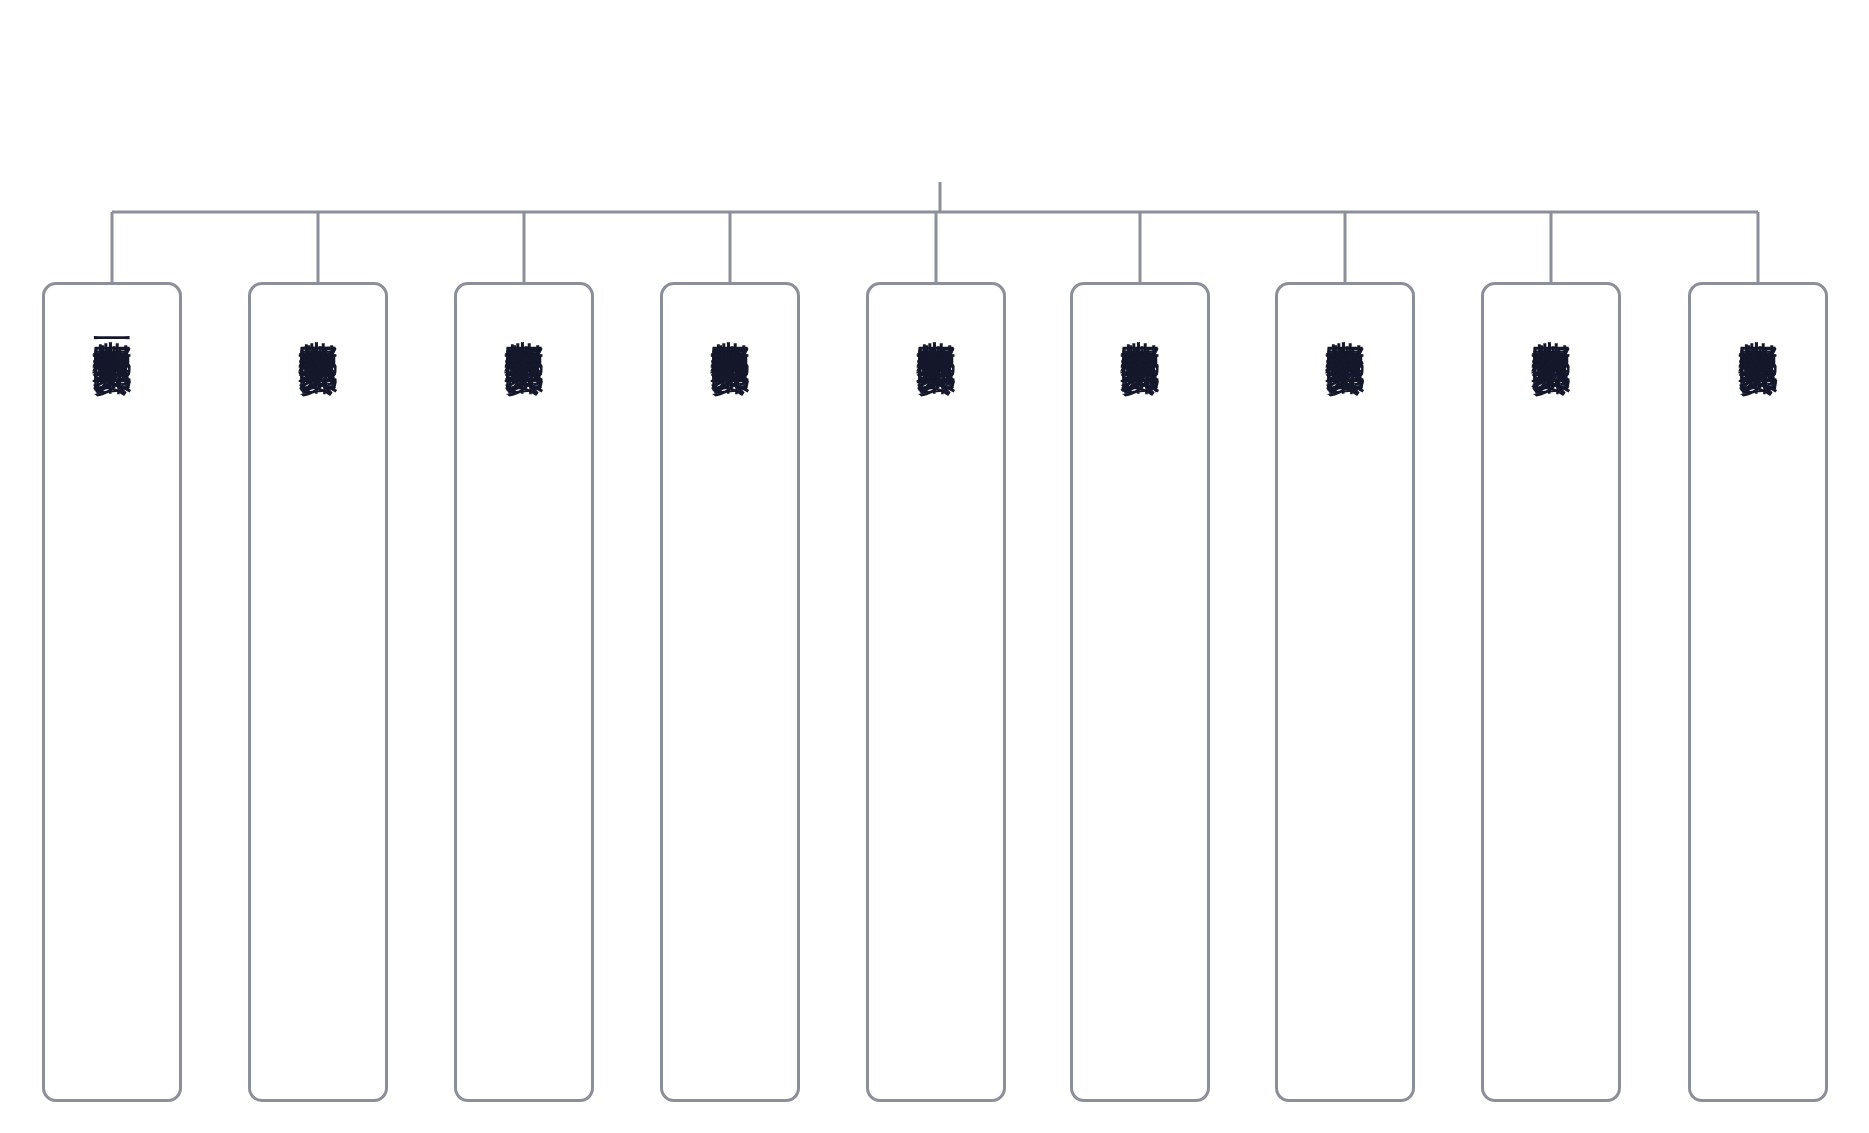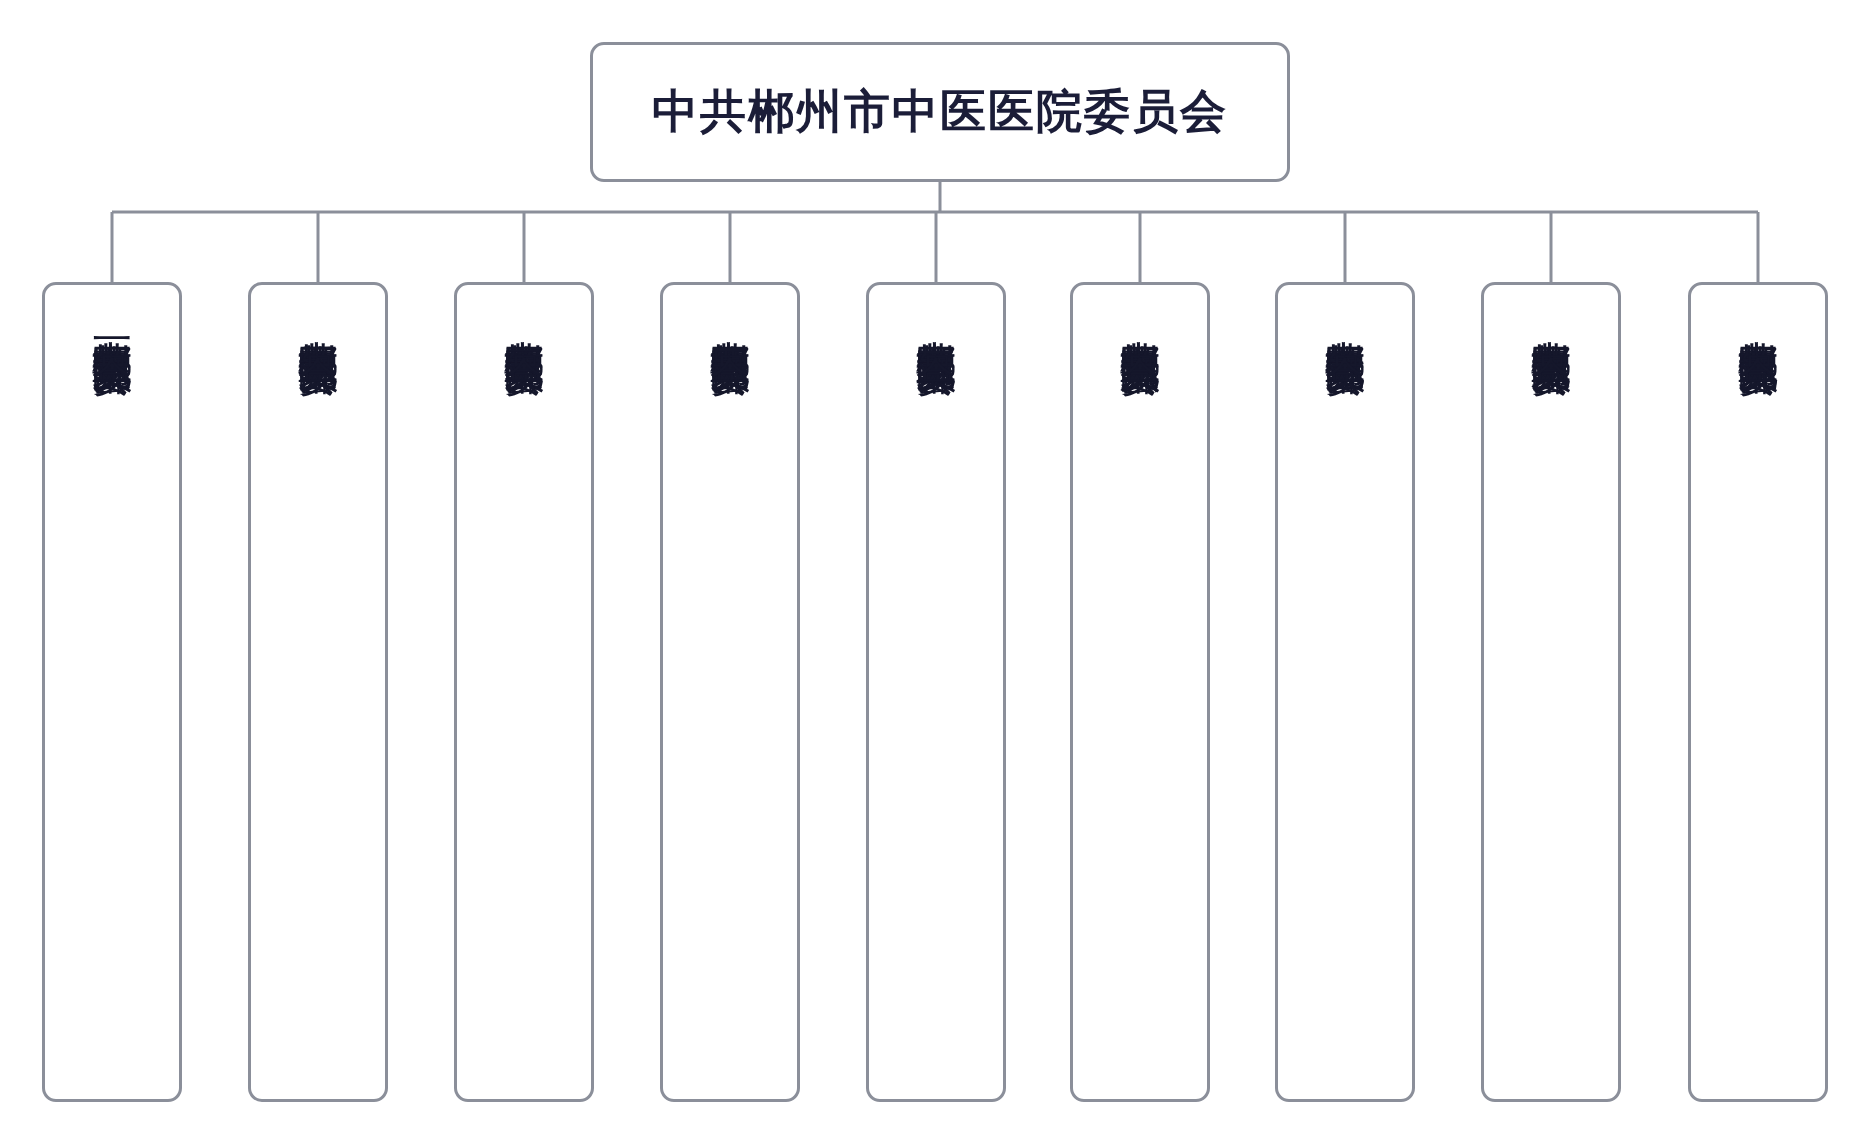--- a/index.html
+++ b/index.html
@@ -83,23 +83,20 @@
     letter-spacing: 1px;
     height: 760px;
     text-align: left;
   }
 </style>
 </head>
 <body>
 
 <div id="chart">
 
-  <div class="root-node">
-    <span class="root-label">中共郴州市中医医院委员会</span>
-  </div>
 
   <svg class="connectors" viewBox="0 0 1869 1133">
 
     <line x1="940" y1="182" x2="940" y2="212"></line>
 
     <line x1="112" y1="212" x2="1758" y2="212"></line>
 
     <line x1="112" y1="212" x2="112" y2="282"></line>
     <line x1="318" y1="212" x2="318" y2="282"></line>
     <line x1="524" y1="212" x2="524" y2="282"></line>

